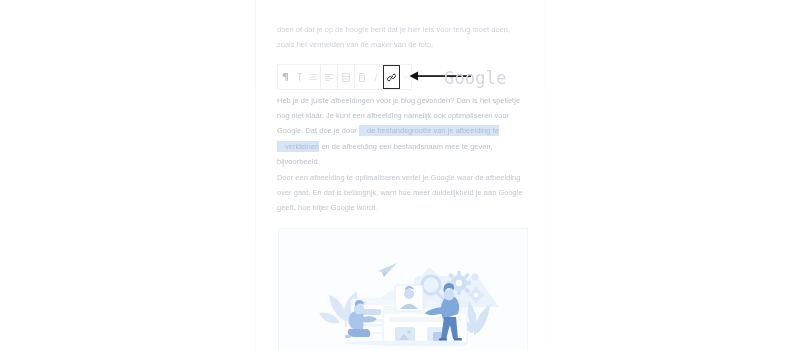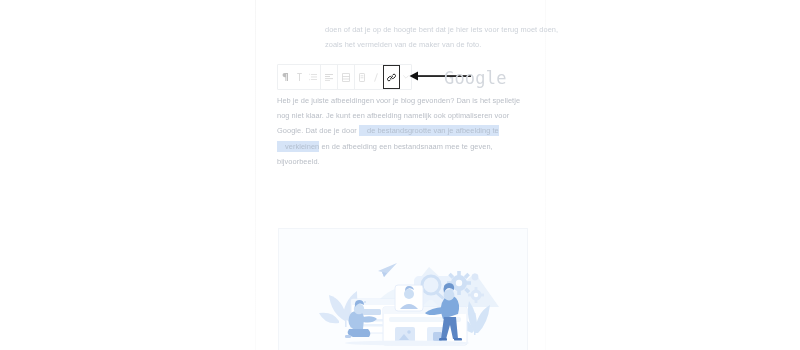--- a/index.html
+++ b/index.html
@@ -44,21 +44,21 @@
 
   p.para {
     margin: 0;
     color: #b9bec6;
     font-size: 7.4px;
     line-height: 15.2px;
     letter-spacing: 0.06px;
     font-family: "Liberation Sans", sans-serif;
   }
   p.para.faded  { color: #c2c7ce; }
-  p.para.faded2 { color: #ccd1d8; margin-left: 48px; }
+  p.para.faded2 { color: #ccd1d8; }
 
   #p-top   { position: absolute; top: 22px;  left: 0; width: 252px; }
   #p-mid   { position: absolute; top: 93px;  left: 0; width: 252px; }
   #p-bot   { position: absolute; top: 170px; left: 0; width: 250px; }
 
   .sel {
     background: #d6e4f7;
     color: #b3bfcf;
     box-decoration-break: clone;
     -webkit-box-decoration-break: clone;
@@ -231,20 +231,21 @@
 
     <svg id="arrow" viewBox="0 0 62 12">
       <path d="M0.5 6 L9 1.6 L9 10.4 Z" fill="#111111"></path>
       <rect x="8" y="5.2" width="54" height="1.7" fill="#111111"></rect>
     </svg>
 
     <div id="google-label">Google</div>
 
     <p class="para" id="p-mid"><span>Heb je de juiste afbeeldingen voor je blog gevonden? Dan is het spelletje nog niet klaar. Je kunt een afbeelding namelijk ook optimaliseren voor Google. Dat doe je door </span><span class="sel">de bestandsgrootte van je afbeelding te verkleinen</span><span> en de afbeelding een bestandsnaam mee te geven, bijvoorbeeld.</span></p>
 
+    <p class="para faded" id="p-bot">Door een afbeelding te optimaliseren vertel je Google waar de afbeelding over gaat. En dat is belangrijk, want hoe meer duidelijkheid je aan Google geeft, hoe blijer Google wordt.</p>
 
     <div id="image-card">
       <svg id="illo" width="250" height="122" viewBox="0 0 250 122">
         <rect x="0" y="0" width="250" height="122" fill="#fbfdff"></rect>
 
         <path d="M118 78 L150 38 L176 62 L196 44 L220 78 Z" fill="#eaf2fb"></path>
         <path d="M92 80 Q126 36 162 80 Z" fill="#eef5fc"></path>
 
         <g fill="#dce8f8">
           <path d="M66 92 q-14 -8 -16 -26 q14 4 18 24z"></path>

